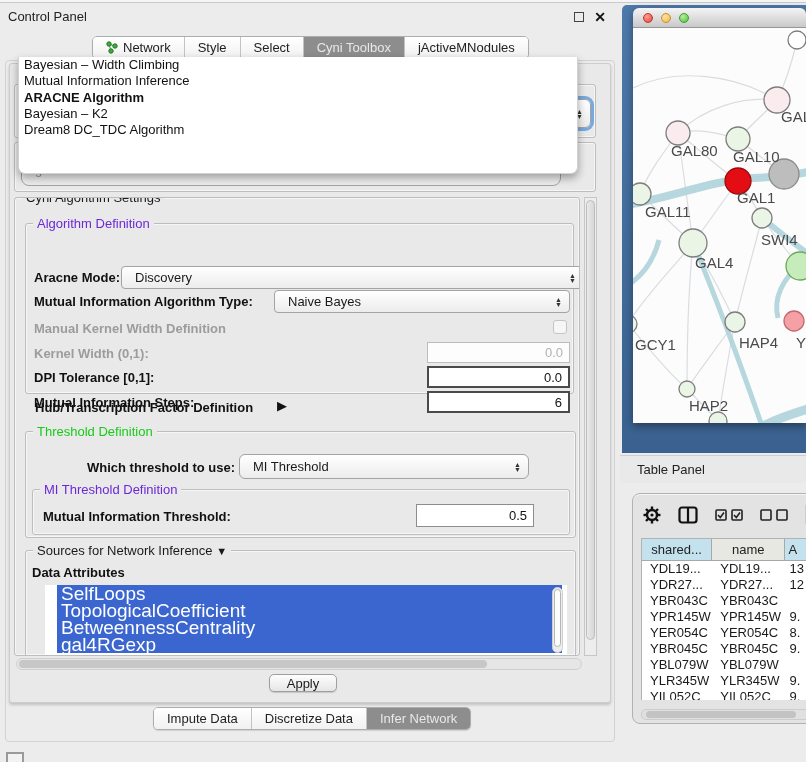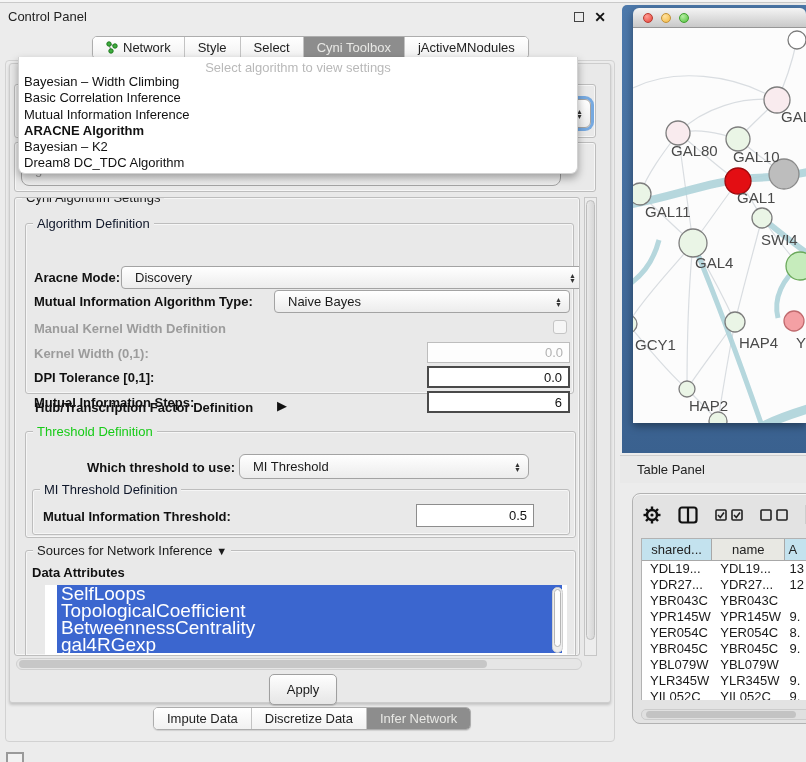--- a/index.html
+++ b/index.html
@@ -22,21 +22,21 @@
   .seg-bar { display:inline-flex; border:1px solid #adadad; border-radius:5px; overflow:hidden; background:#fdfdfd; height:23px; box-shadow:0 1px 1px rgba(0,0,0,.12); }
   .seg { display:flex; align-items:center; gap:5px; padding:0 13px; font-size:13px; color:#222; border-right:1px solid #c3c3c3; background:linear-gradient(#ffffff,#f1f1f1); white-space:nowrap; }
   .seg:last-child { border-right:none; }
   .seg.sel { background:#8d8d8d; color:#e8e8e5; }
 
   
   .outer-frame { left:5px; top:60px; width:610px; height:682px; border:1px solid #d2d2d2; border-radius:4px; background:#ececec; }
   .inner-panel { left:9px; top:63px; width:602px; height:640px; background:#e9e9e9; border:1px solid #cdcdcd; border-radius:3px; box-shadow:0 2px 3px rgba(0,0,0,.18); }
   .tgroup { position:absolute; border:1px solid #bdbdbd; border-radius:3px; box-shadow:inset 0 0 0 1px rgba(255,255,255,.6); }
   .legend { position:absolute; top:-8px; left:7px; background:#e9e9e9; padding:0 4px; font-size:13px; white-space:nowrap; }
-  .legend.blue { color:#0f172a; }
+  .legend.blue { color:#6d28d9; }
   .legend.green { color:#17cb17; }
 
   .lbl { position:absolute; font-size:13px; font-weight:bold; color:#111; white-space:nowrap; }
   .lbl.dis { color:#9c9c9c; }
 
   .combo { position:absolute; display:flex; align-items:center; border:1px solid #a3a3a3; border-radius:4px; background:linear-gradient(#ffffff,#ececec); font-size:13px; padding-left:13px; }
   .combo .arrows { margin-left:auto; margin-right:7px; display:flex; flex-direction:column; align-items:center; line-height:5px; font-size:7px; color:#333; }
   .combo.focusring { box-shadow:0 0 0 3px rgba(98,158,222,.85); border-radius:6px; }
 
   .tfield { position:absolute; background:#fff; font-size:13px; display:flex; align-items:center; justify-content:flex-end; padding-right:6px; }
@@ -57,21 +57,21 @@
   .attr-item { width:505px; height:17px; line-height:17px; background:#3b66cf; color:#fff; font-size:19px; padding-left:4px;margin-left:12px; }
   .attr-vsb { position:absolute; right:4px; top:2px; width:11px; height:66px; background:#ededed; border:1px solid #cfcfcf; border-radius:6px; }
   .attr-vsb .thumb { position:absolute; left:1px; top:1px; width:7px; height:58px; background:#fdfdfd; border:1px solid #b5b5b5; border-radius:5px; }
 
   
   .vsb { left:584px; top:197px; width:13px; height:459px; background:#ededed; border:1px solid #c6c6c6; }
   .vsb .thumb { position:absolute; left:1px; top:2px; width:9px; height:440px; background:linear-gradient(90deg,#e9e9e9,#d7d7d7); border:1px solid #bdbdbd; border-radius:5px; }
   .hsb { left:16px; top:658px; width:566px; height:12px; background:#e6e6e6; border:1px solid #d0d0d0; border-radius:6px; }
   .hsb .thumb { position:absolute; left:2px; top:1px; width:468px; height:8px; background:#c7c7c7; border-radius:4px; }
 
-  .apply-btn { left:269px; top:674px; width:68px; height:31px; border:1px solid #9f9f9f; border-radius:5px; background:linear-gradient(#fefefe,#e6e6e6); font-size:13px; display:flex; align-items:center; justify-content:center; box-shadow:0 1px 1px rgba(0,0,0,.15); }
+  .apply-btn { left:269px; top:674px; width:68px; height:18px; border:1px solid #9f9f9f; border-radius:5px; background:linear-gradient(#fefefe,#e6e6e6); font-size:13px; display:flex; align-items:center; justify-content:center; box-shadow:0 1px 1px rgba(0,0,0,.15); }
 
   .mini-icon { left:6px; top:752px; width:18px; height:14px; border:2px solid #9a9a9a; background:#f2f2f2; }
 
   
   .desktop { left:622px; top:5px; width:184px; height:448px; background:linear-gradient(180deg,#4d79ab,#3a618f); border-top-left-radius:5px; }
   .macwin { left:633px; top:8px; width:173px; height:415px; border-radius:6px 6px 0 0; overflow:hidden; box-shadow:0 3px 8px rgba(0,0,0,.4); }
   .mac-titlebar { height:20px; background:linear-gradient(#f4f4f4,#c9c9c9); border-bottom:1px solid #979797; display:flex; align-items:center; gap:8px; padding-left:10px; }
   .light { width:10px; height:10px; border-radius:50%; }
   .light.red    { background:radial-gradient(circle at 35% 30%, #ff9d94, #e7443a); border:1px solid #b93a2f; }
   .light.yellow { background:radial-gradient(circle at 35% 30%, #ffe2a0, #f3b843); border:1px solid #c29136; }
@@ -142,23 +142,21 @@
       <span class="arrows">▲<br>▼</span>
     </div>
   </div>
   <div class="tgroup" style="left:14px; top:142px; width:582px; height:50px;">
     <div class="combo" style="left:6px; top:10px; width:540px; height:33px; color:#9a9a9a; border-radius:8px;">
       <span>galFiltered.sif default node</span>
     </div>
   </div>
 
   <div class="abs popup">
-    <div class="ph">Select algorithm to view settings</div>
     <div class="item">Bayesian – Width Climbing</div>
-    <div class="item">Basic Correlation Inference</div>
     <div class="item">Mutual Information Inference</div>
     <div class="item bold">ARACNE Algorithm</div>
     <div class="item">Bayesian – K2</div>
     <div class="item">Dream8 DC_TDC Algorithm</div>
   </div>
 
   <div class="tgroup" style="left:14px; top:197px; width:566px; height:459px; overflow:hidden;">
     <span class="legend">Cyni Algorithm Settings</span>
 
     <div class="tgroup" style="left:10px; top:25px; width:549px; height:171px;">

